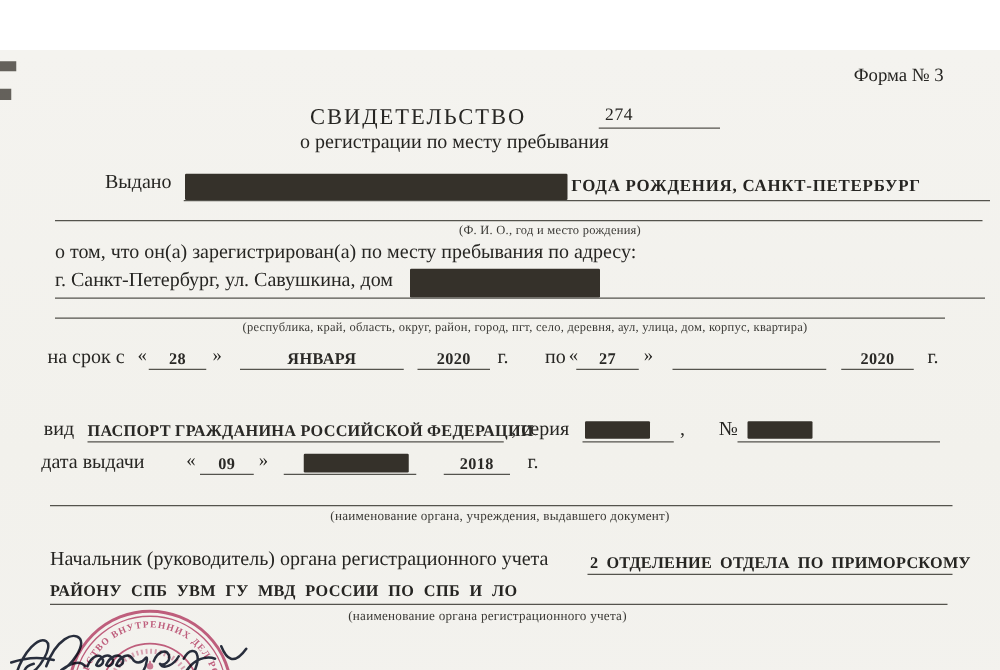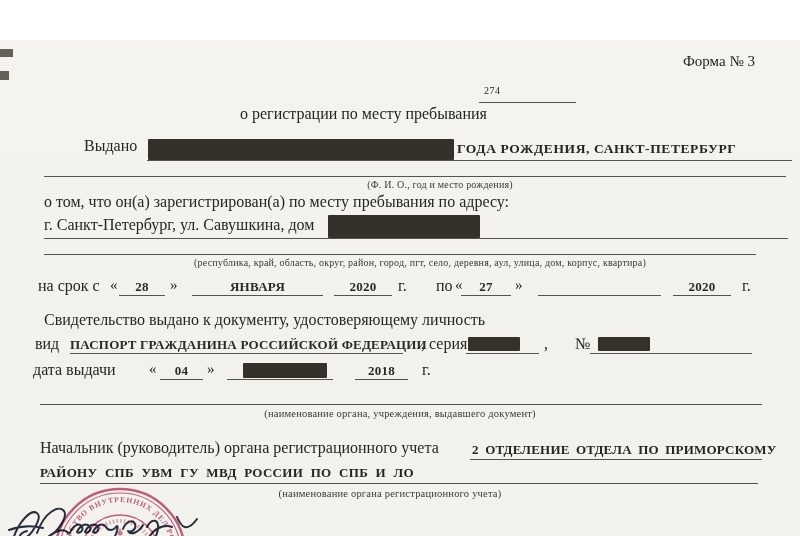--- a/index.html
+++ b/index.html
@@ -24,21 +24,22 @@
 </head>
 <body>
 
 <div id="doc">
 
   <div class="artifact" style="left:0;top:9px;width:13px;height:8px;"></div>
   <div class="artifact" style="left:0;top:31px;width:9px;height:9px;"></div>
 
   <div class="abs" style="left:683px;top:13px;font-size:15px;">Форма № 3</div>
 
-  <div class="abs" style="left:484px;top:45px;font-size:10px;letter-spacing:.5px;text-align:right;">274</div>
+  <div class="abs" style="left:248px;top:43px;font-size:18px;letter-spacing:1.6px;">СВИДЕТЕЛЬСТВО</div>
+  <div class="abs" style="left:484px;top:45px;font-size:14px;letter-spacing:.5px;text-align:right;">274</div>
   <div class="rule" style="left:479px;top:62px;width:97px;"></div>
   <div class="abs" style="left:240px;top:65px;font-size:16px;">о регистрации по месту пребывания</div>
 
   <div class="abs lbl" style="left:84px;top:97px;">Выдано</div>
   <div class="redact" style="left:148px;top:99px;width:306px;height:21px;"></div>
   <div class="abs" style="left:457px;top:101px;font-size:13.5px;font-weight:bold;letter-spacing:.6px;">ГОДА РОЖДЕНИЯ, САНКТ-ПЕТЕРБУРГ</div>
   <div class="rule" style="left:147px;top:120px;width:645px;"></div>
   <div class="rule" style="left:44px;top:136px;width:742px;"></div>
   <div class="abs cap" style="left:300px;top:139px;width:280px;">(Ф. И. О., год и место рождения)</div>
 
@@ -63,36 +64,35 @@
   <div class="abs lbl" style="left:436px;top:237px;">по</div>
   <div class="abs lbl quote" style="left:455px;top:237px;">«</div>
   <div class="abs val" style="left:461px;top:239px;width:50px;">27</div>
   <div class="rule" style="left:461px;top:255px;width:50px;"></div>
   <div class="abs lbl quote" style="left:515px;top:237px;">»</div>
   <div class="rule" style="left:538px;top:255px;width:123px;"></div>
   <div class="abs val" style="left:673px;top:239px;width:58px;">2020</div>
   <div class="rule" style="left:673px;top:255px;width:58px;"></div>
   <div class="abs lbl" style="left:742px;top:237px;">г.</div>
 
-  <div class="abs lbl" style="left:44px;top:271px;">Свидетельство выдано к документу, удостоверяющему личность</div>
 
   <div class="abs lbl" style="left:35px;top:295px;">вид</div>
   <div class="abs val" style="left:70px;top:297px;width:333px;letter-spacing:.2px;">ПАСПОРТ ГРАЖДАНИНА РОССИЙСКОЙ ФЕДЕРАЦИИ</div>
   <div class="rule" style="left:70px;top:313px;width:333px;"></div>
-  <div class="abs lbl" style="left:408px;top:295px;padding-left:13px;">, серия</div>
+  <div class="abs lbl" style="left:396px;top:295px;padding-left:13px;">, серия</div>
   <div class="redact" style="left:468px;top:297px;width:52px;height:14px;"></div>
   <div class="rule" style="left:466px;top:313px;width:73px;"></div>
   <div class="abs lbl" style="left:544px;top:295px;">,</div>
   <div class="abs lbl" style="left:575px;top:295px;">№</div>
   <div class="redact" style="left:598px;top:297px;width:52px;height:14px;"></div>
   <div class="rule" style="left:590px;top:313px;width:162px;"></div>
 
   <div class="abs lbl" style="left:33px;top:321px;">дата выдачи</div>
   <div class="abs lbl quote" style="left:149px;top:321px;">«</div>
-  <div class="abs val" style="left:160px;top:323px;width:43px;">04</div>
+  <div class="abs val" style="left:160px;top:323px;width:43px;">09</div>
   <div class="rule" style="left:160px;top:339px;width:43px;"></div>
   <div class="abs lbl quote" style="left:207px;top:321px;">»</div>
   <div class="redact" style="left:243px;top:323px;width:84px;height:15px;"></div>
   <div class="rule" style="left:227px;top:339px;width:106px;"></div>
   <div class="abs val" style="left:355px;top:323px;width:53px;">2018</div>
   <div class="rule" style="left:355px;top:339px;width:53px;"></div>
   <div class="abs lbl" style="left:422px;top:321px;">г.</div>
 
   <div class="rule" style="left:40px;top:364px;width:722px;"></div>
   <div class="abs cap" style="left:200px;top:368px;width:400px;font-size:10.5px;">(наименование органа, учреждения, выдавшего документ)</div>

